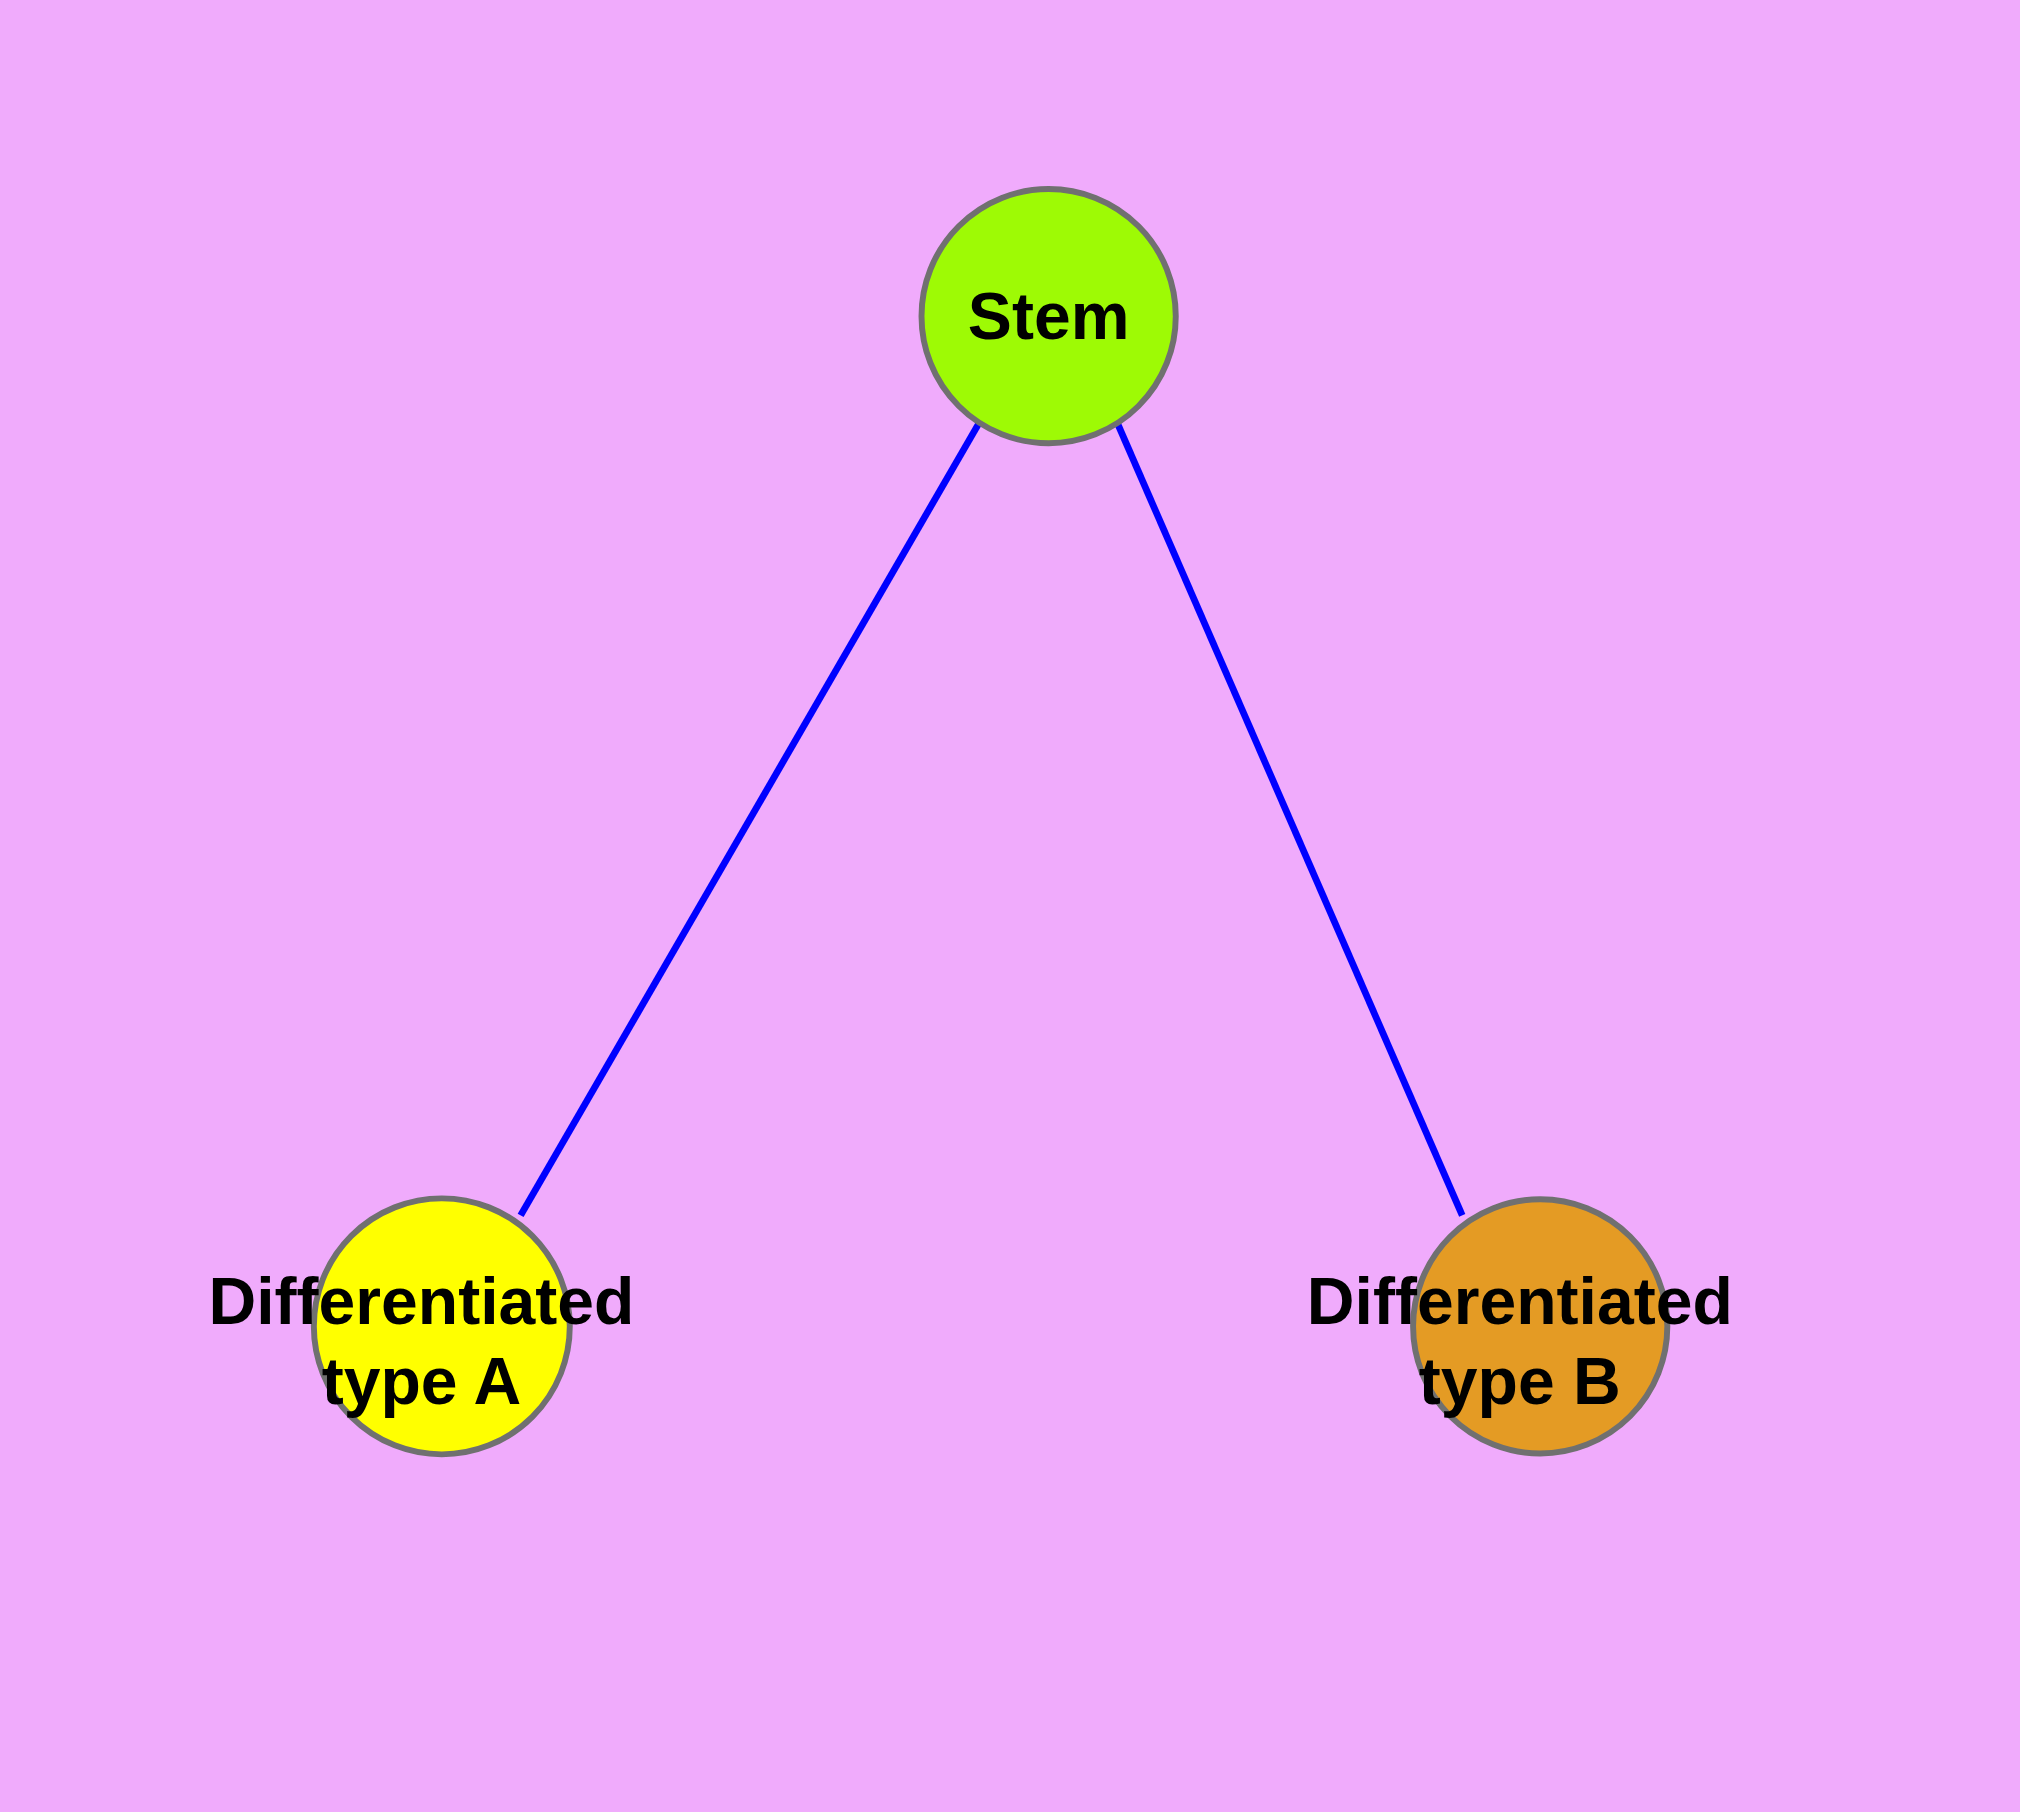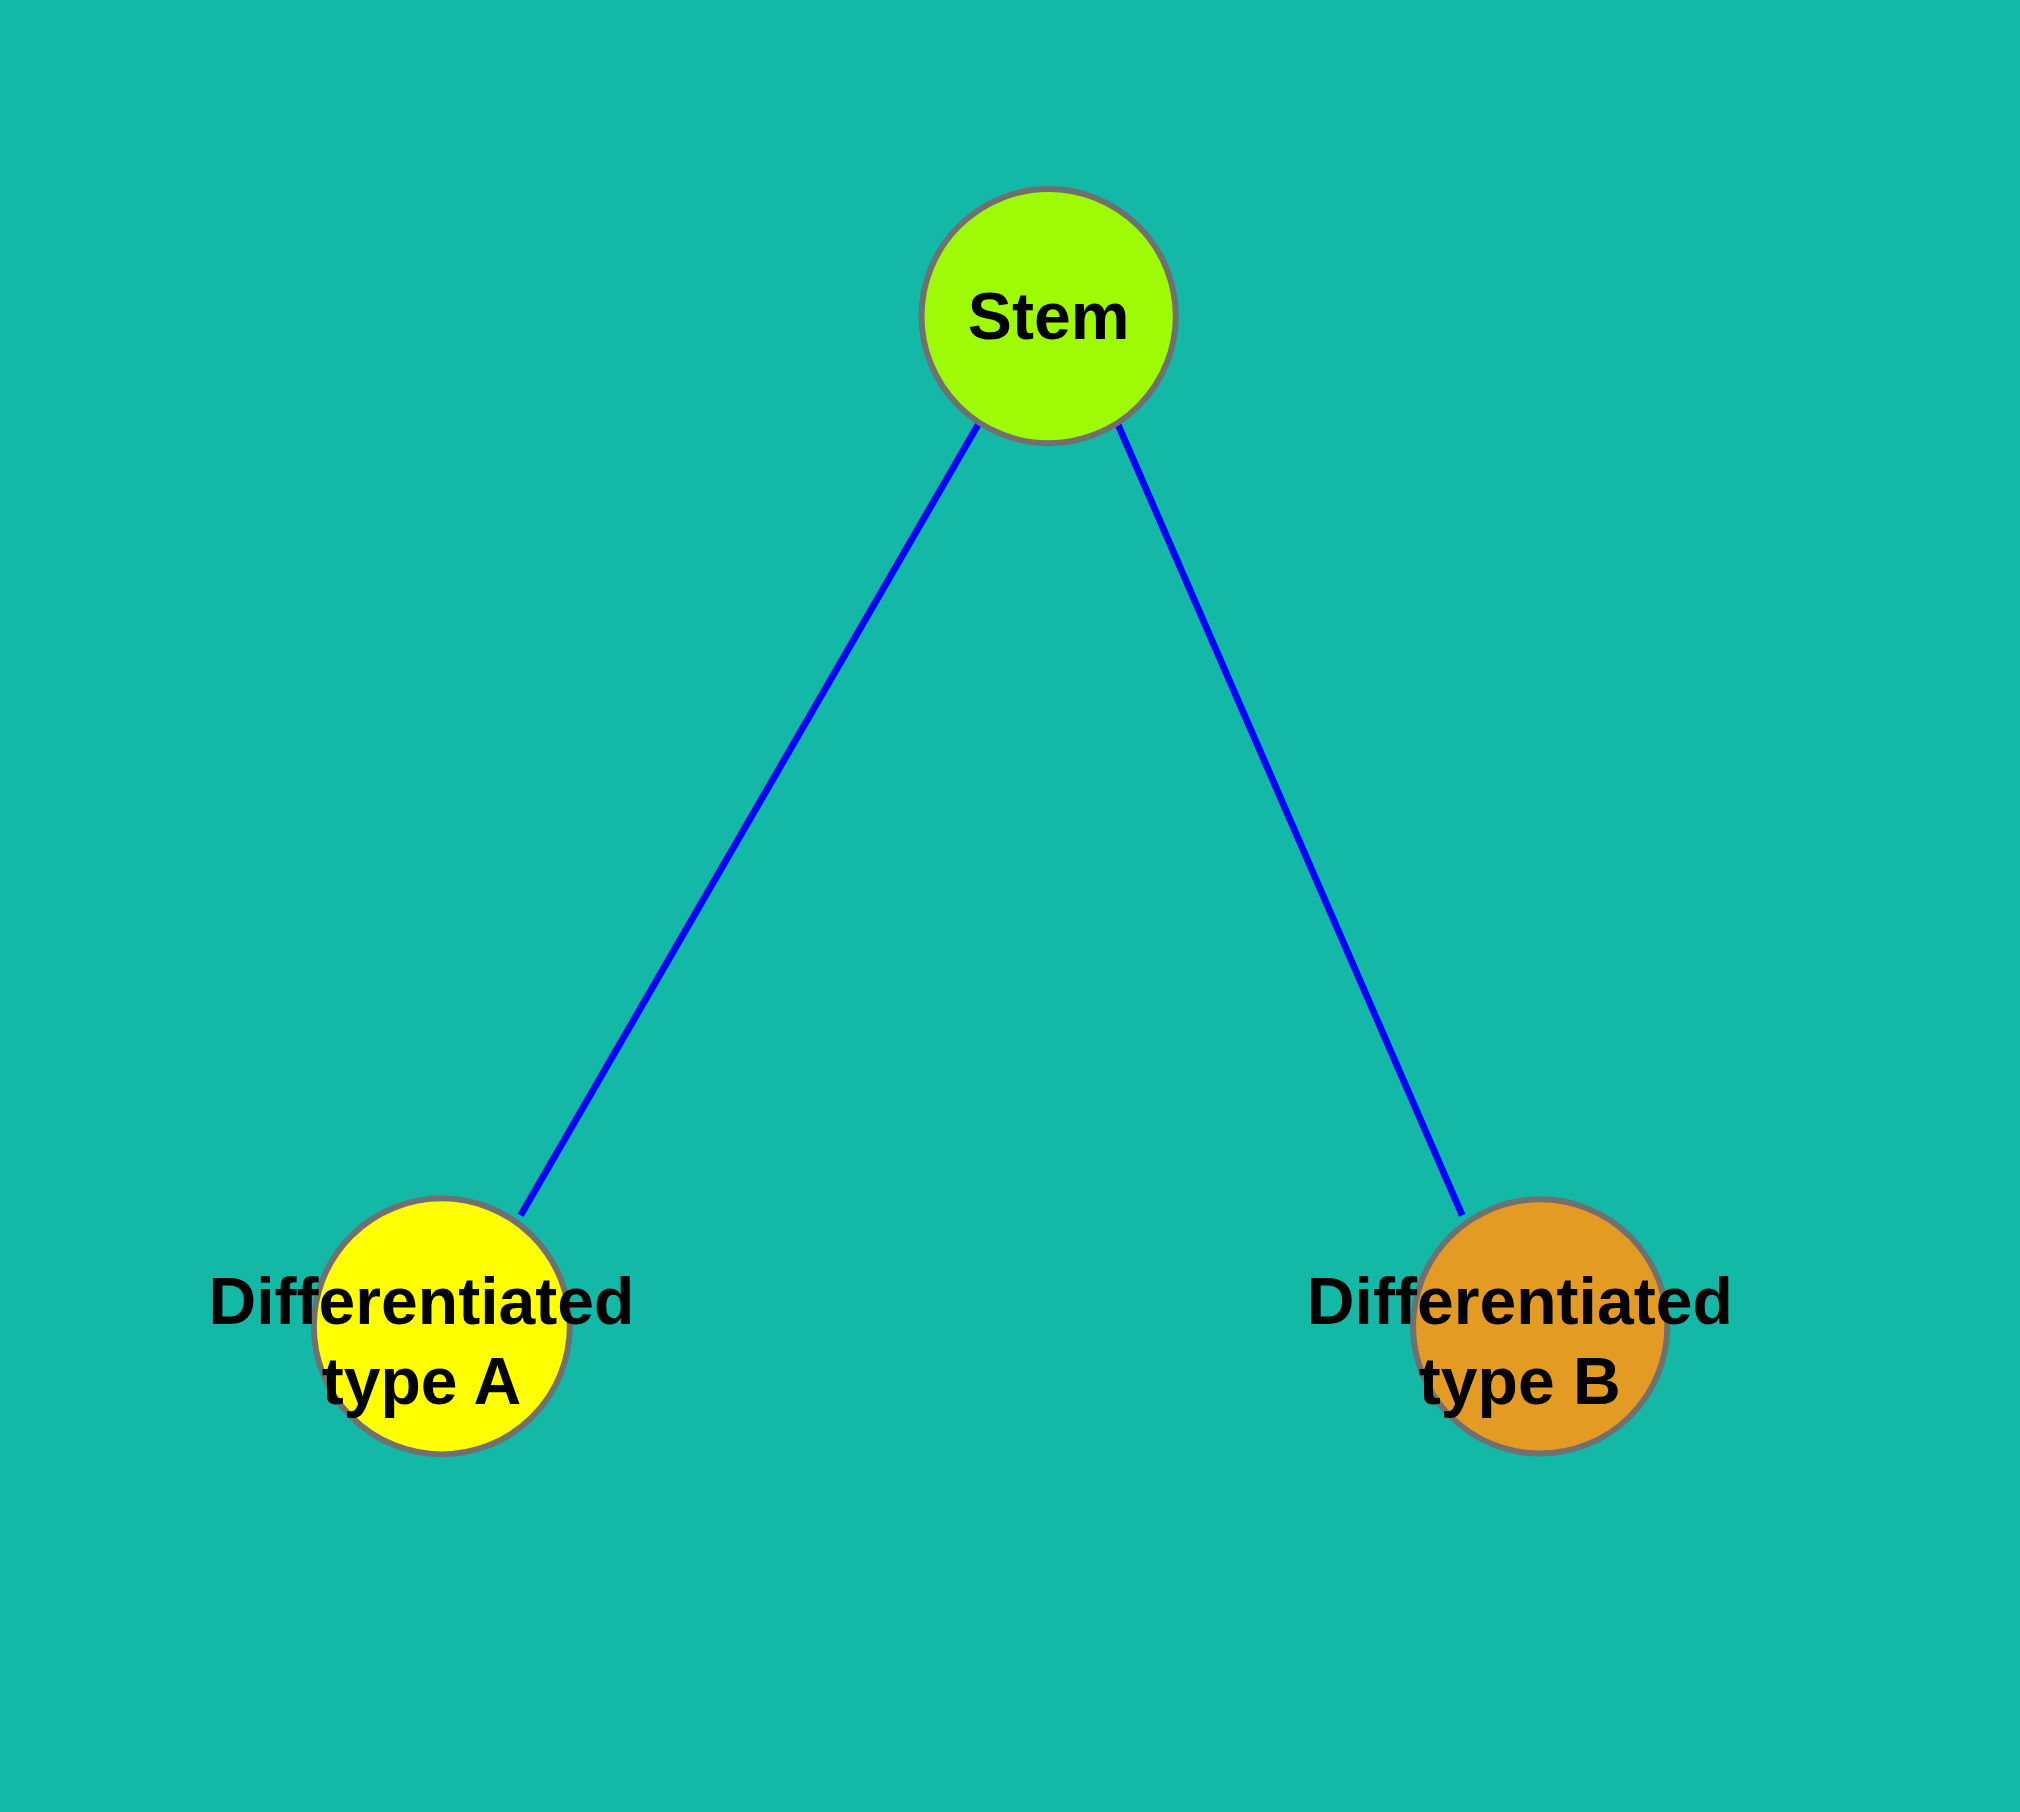--- a/index.html
+++ b/index.html
@@ -47,21 +47,21 @@
   .label-stem {
     font-size: 78px;
   }
   .label-branch {
     font-size: 78px;
   }
 </style>
 </head>
 <body>
 
-<div id="canvas" style="background: #14b8a6;">
+<div id="canvas" style="background: #f0abfc;">
   <svg id="graph-svg" viewBox="0 0 2384 2138" xmlns="http://www.w3.org/2000/svg">
 
     <g>
       <line class="edge-line" x1="1155" y1="499" x2="614" y2="1434" stroke="#0000ff"></line>
       <line class="edge-line" x1="1318" y1="499" x2="1725" y2="1434" stroke="#0000ff"></line>
     </g>
 
     <g>
       <circle class="node-circle" cx="1237" cy="373" r="150" fill="#9efa05" stroke="#707070"></circle>
       <text class="node-label label-stem" x="1237" y="400">Stem</text>

